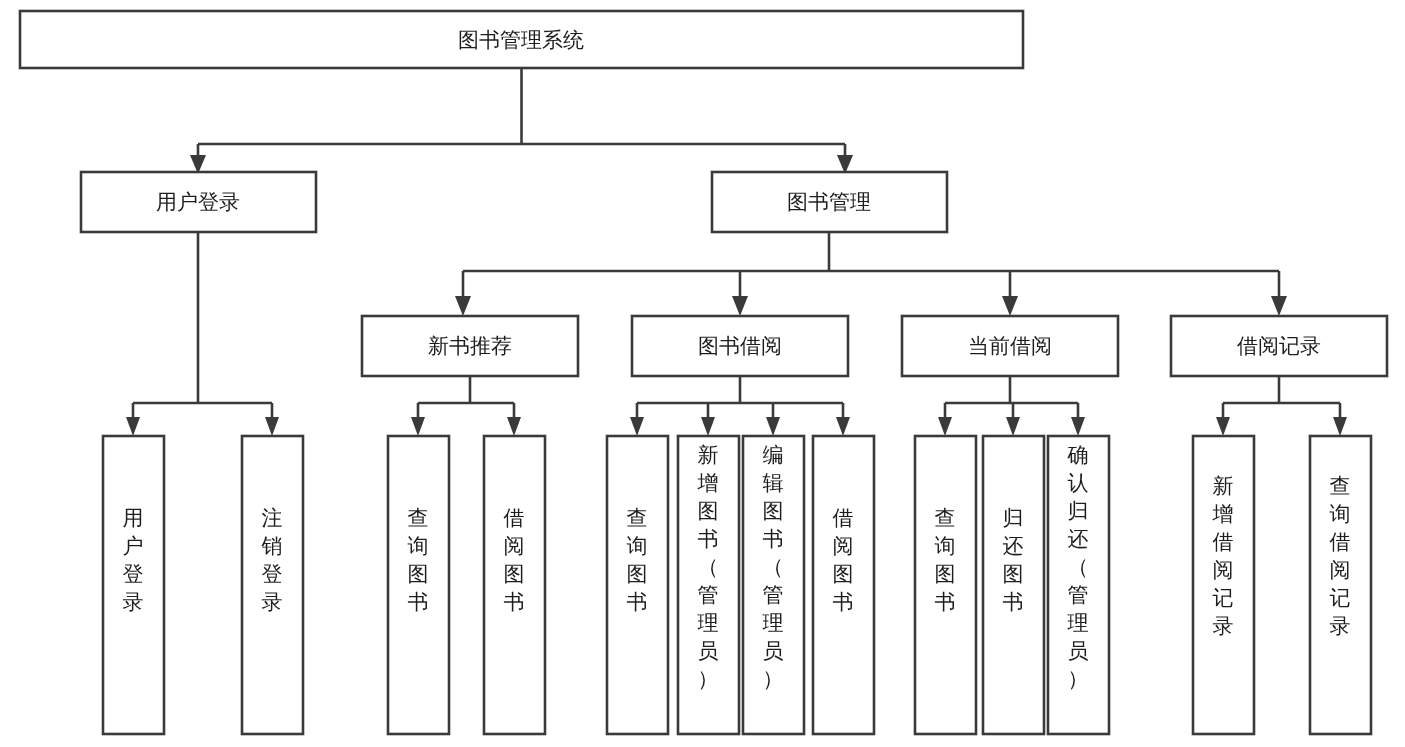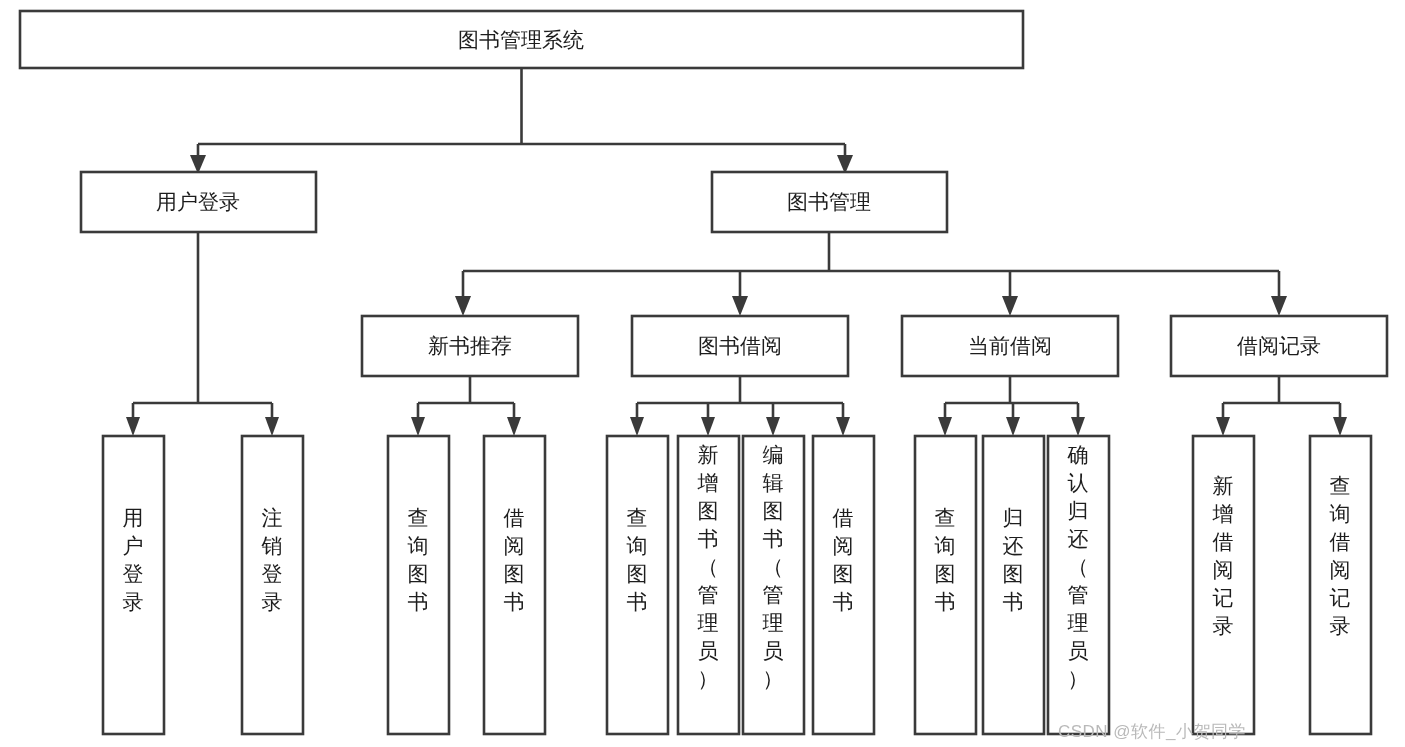--- a/index.html
+++ b/index.html
@@ -230,15 +230,14 @@
       <rect class="node-rect" x="1193" y="436" width="61" height="298"></rect>
       <text class="node-label-v" x="1223" y="493"><tspan x="1223" dy="0">新</tspan><tspan x="1223" dy="28">增</tspan><tspan x="1223" dy="28">借</tspan><tspan x="1223" dy="28">阅</tspan><tspan x="1223" dy="28">记</tspan><tspan x="1223" dy="28">录</tspan></text>
     </g>
     <g>
       <rect class="node-rect" x="1310" y="436" width="61" height="298"></rect>
       <text class="node-label-v" x="1340" y="493"><tspan x="1340" dy="0">查</tspan><tspan x="1340" dy="28">询</tspan><tspan x="1340" dy="28">借</tspan><tspan x="1340" dy="28">阅</tspan><tspan x="1340" dy="28">记</tspan><tspan x="1340" dy="28">录</tspan></text>
     </g>
 
   </svg>
 
-  <div class="watermark">CSDN @软件_小贺同学</div>
 
 </div>
 
 </body></html>

